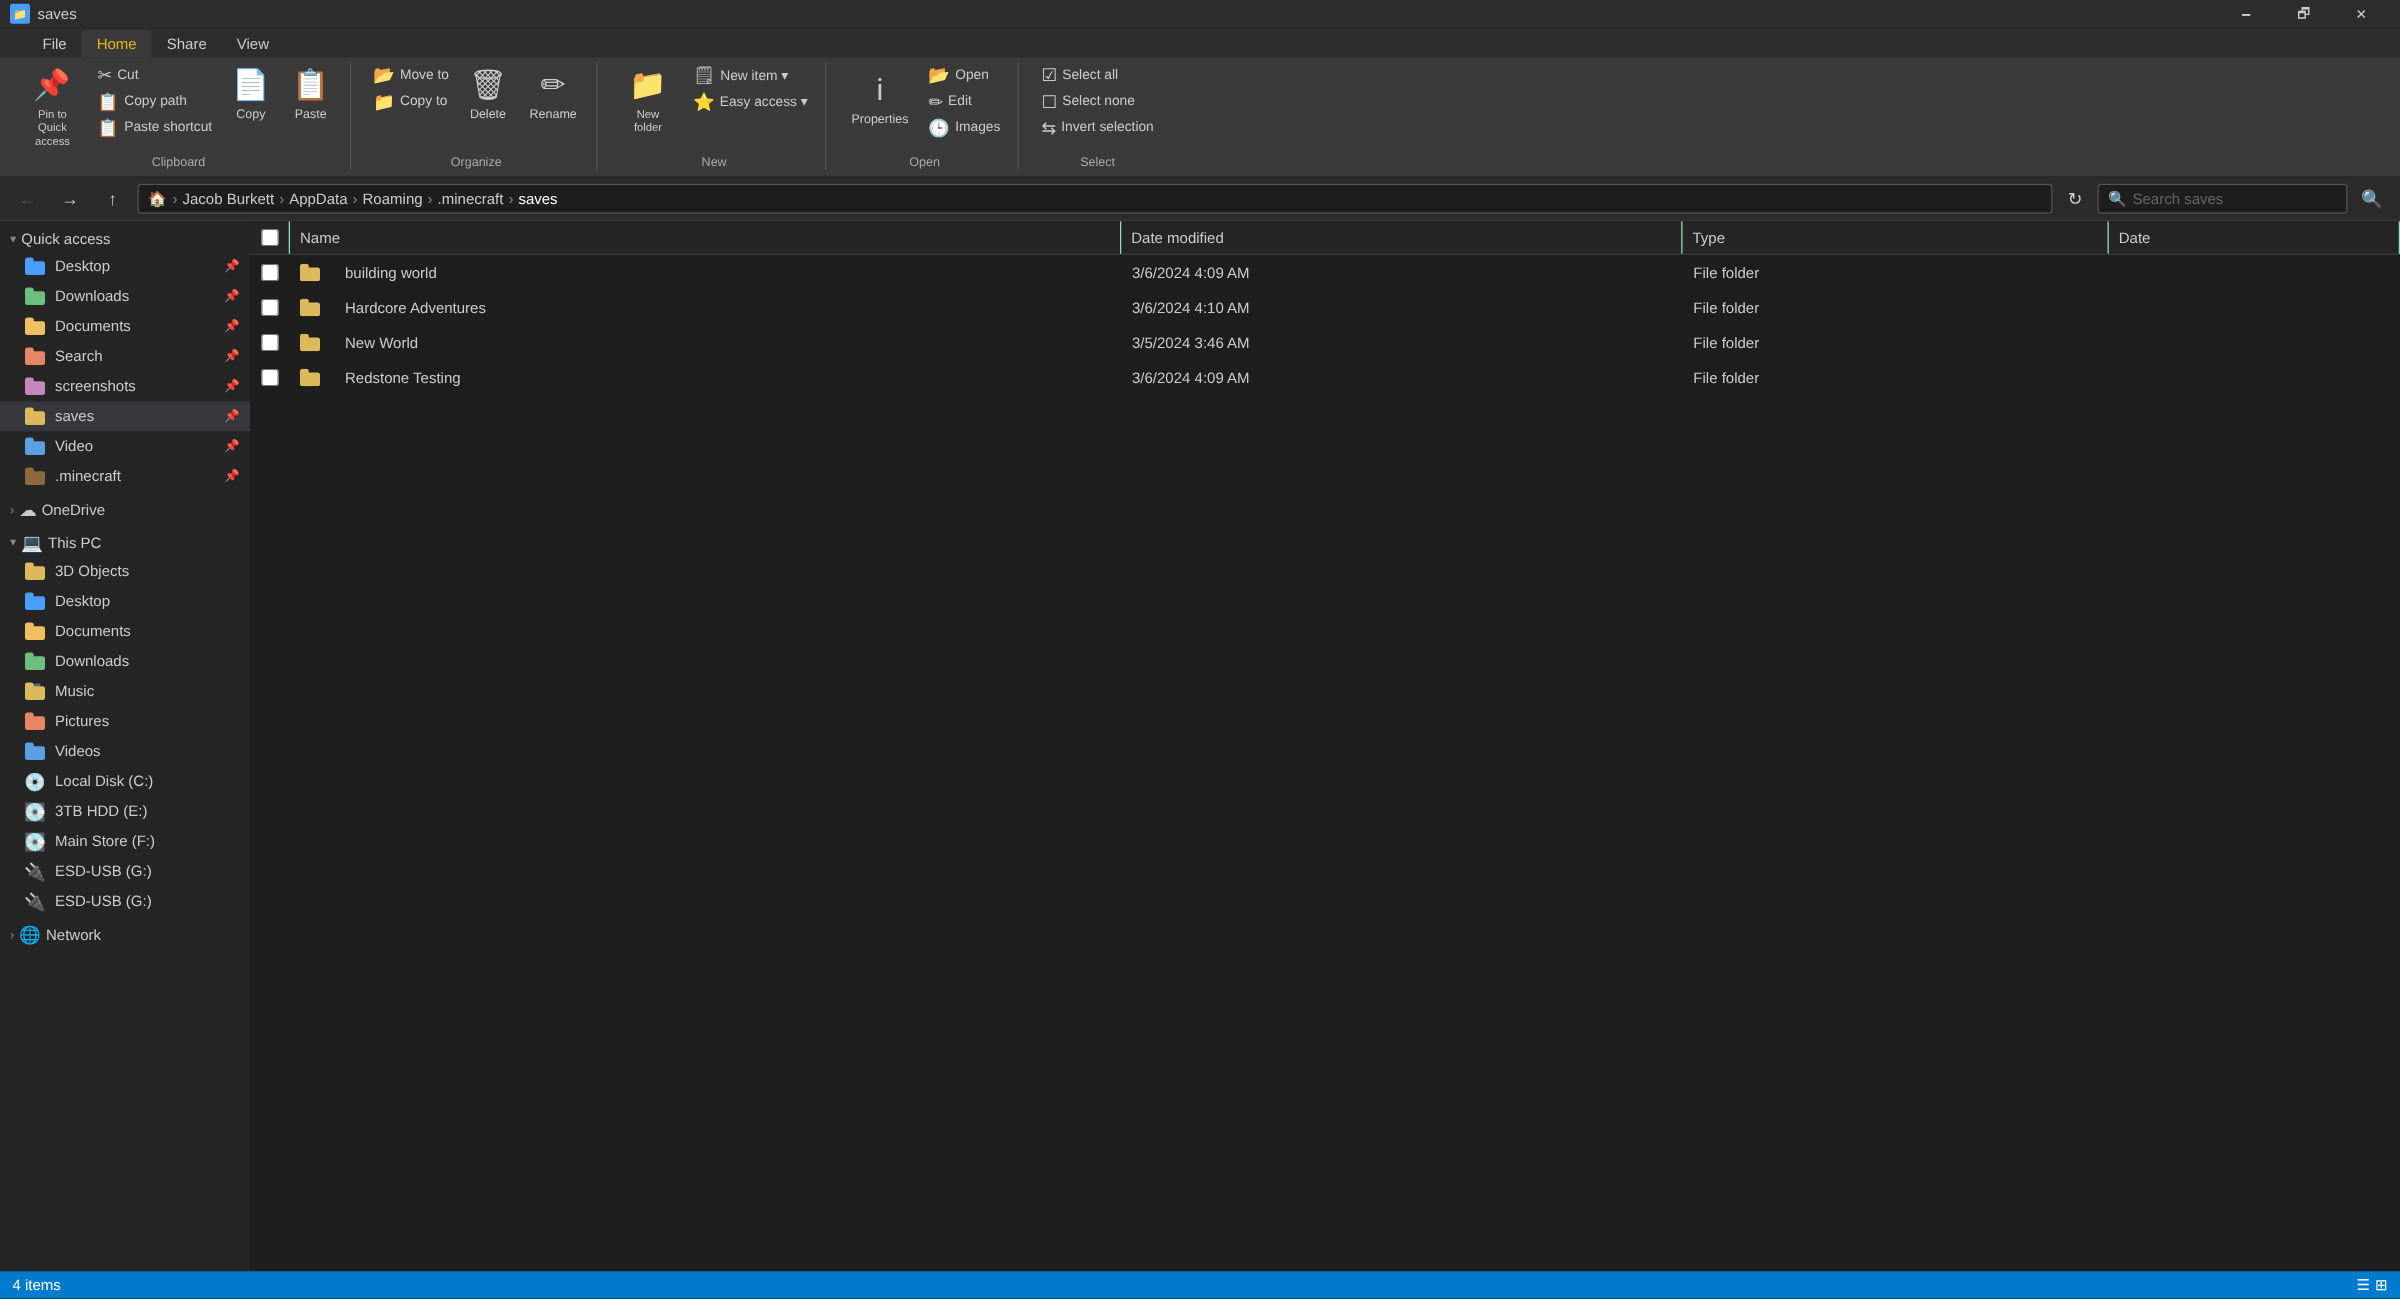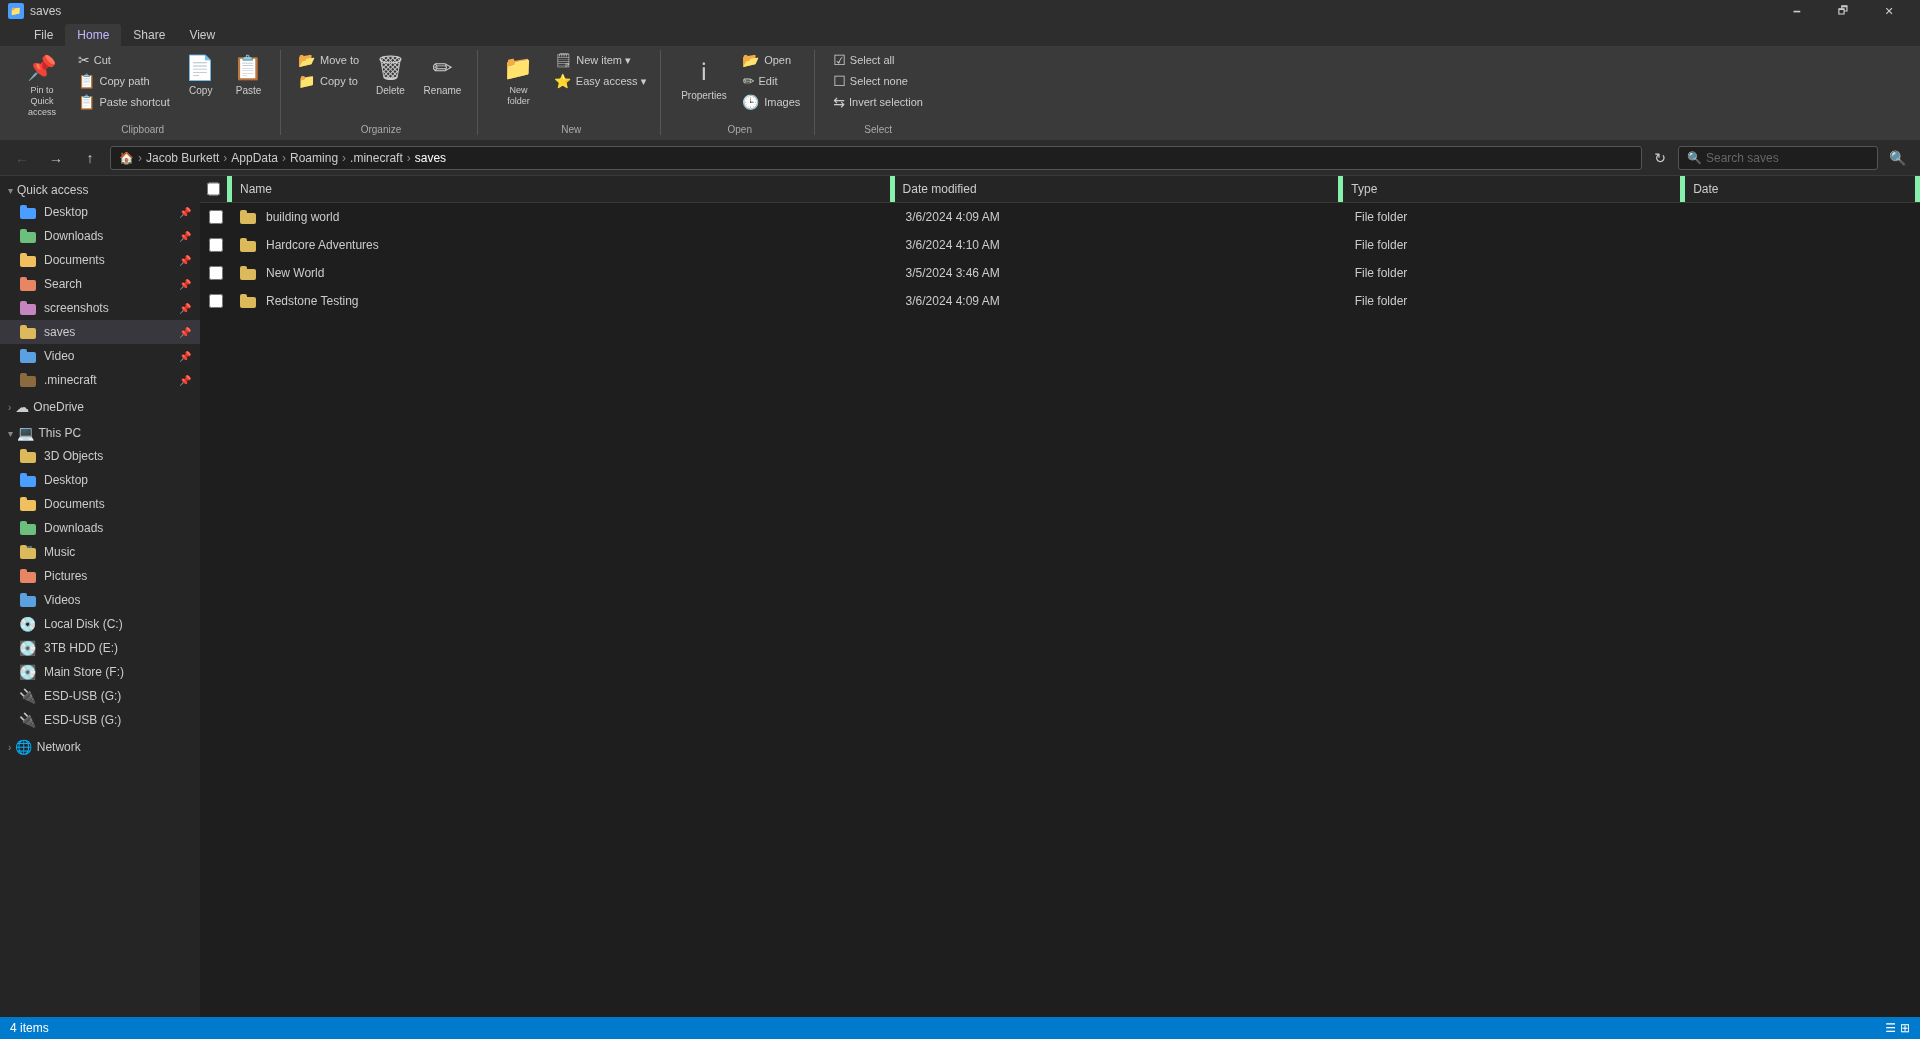--- a/index.html
+++ b/index.html
@@ -74,21 +74,21 @@
     }
     .ribbon-tab {
       padding: 4px 12px;
       font-size: 12px;
       cursor: pointer;
       color: #cccccc;
       border-radius: 3px 3px 0 0;
     }
     .ribbon-tab.active {
       background: #3a3a3a;
-      color: #c4b5fd;
+      color: #eab308;
     }
 
     .ribbon-content {
       background: #3a3a3a;
       display: flex;
       padding: 4px 6px;
       gap: 4px;
       align-items: stretch;
       min-height: 80px;
     }
@@ -333,21 +333,21 @@
       top: 0;
     }
     .file-list-header-cell {
       padding: 6px 8px;
       font-size: 12px;
       color: #cccccc;
       cursor: pointer;
       display: flex;
       align-items: flex-start;
       gap: 4px;
-      border-right: 5px solid #86efac;
+      border-right: 1px solid #86efac;
       user-select: none;
     }
     .col-checkbox { width: 32px; justify-content: center; }
     .col-name { flex: 3; min-width: 200px; }
     .col-date { flex: 2; min-width: 160px; }
     .col-type { flex: 1.5; min-width: 120px; }
     .col-size { flex: 1; min-width: 80px; }
 
     .file-row {
       display: flex;
@@ -355,21 +355,21 @@
       cursor: pointer;
       height: 28px;
       border-bottom: 1px solid transparent;
     }
     .file-cell {
       padding: 0 8px;
       font-size: 12px;
       color: #cccccc;
       display: flex;
       align-items: flex-end;
-      gap: 10px;
+      gap: 20px;
       overflow: hidden;
       white-space: nowrap;
       text-overflow: ellipsis;
     }
     .file-folder-icon {
       width: 16px;
       height: 14px;
       position: relative;
       flex-shrink: 0;
     }

